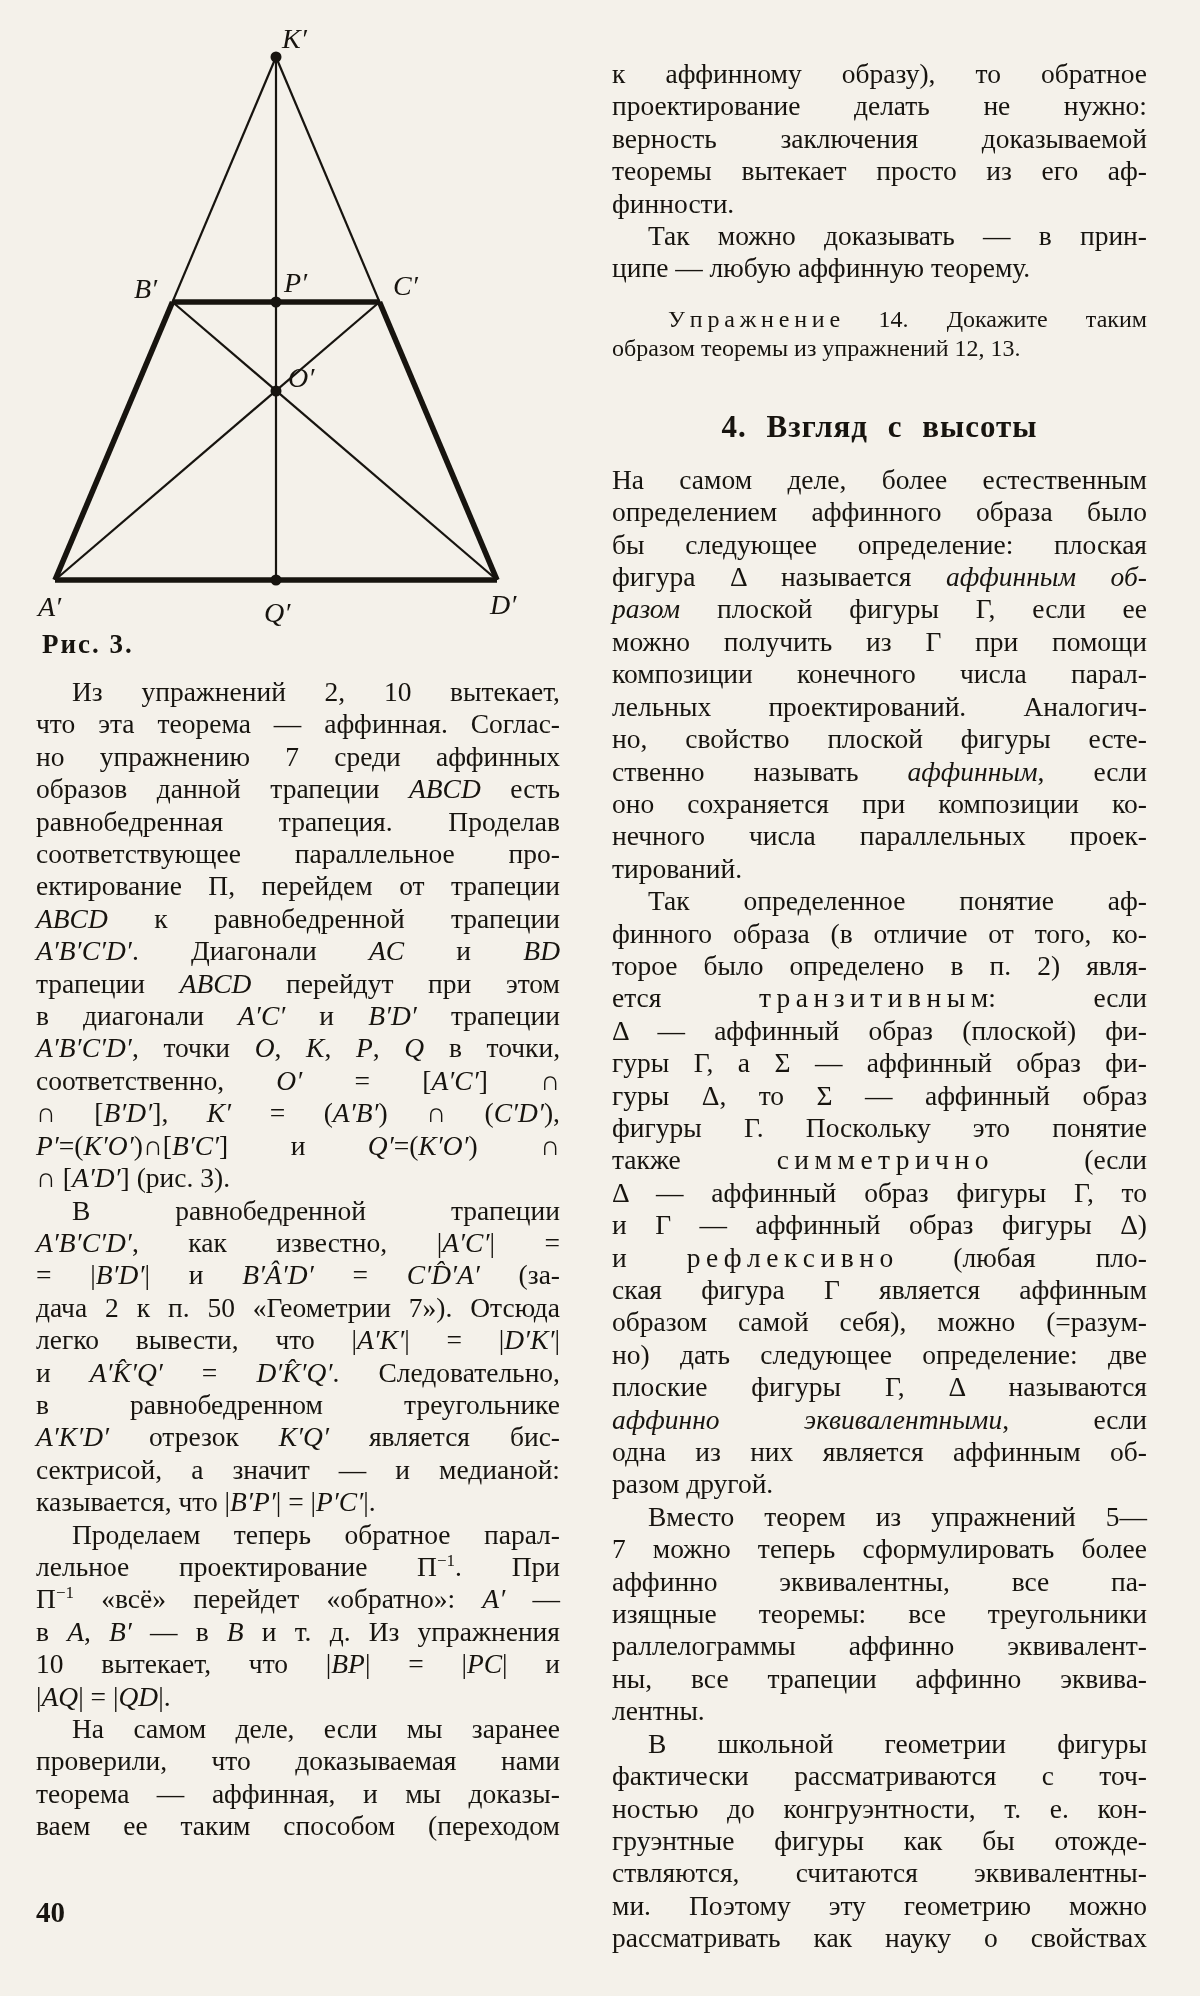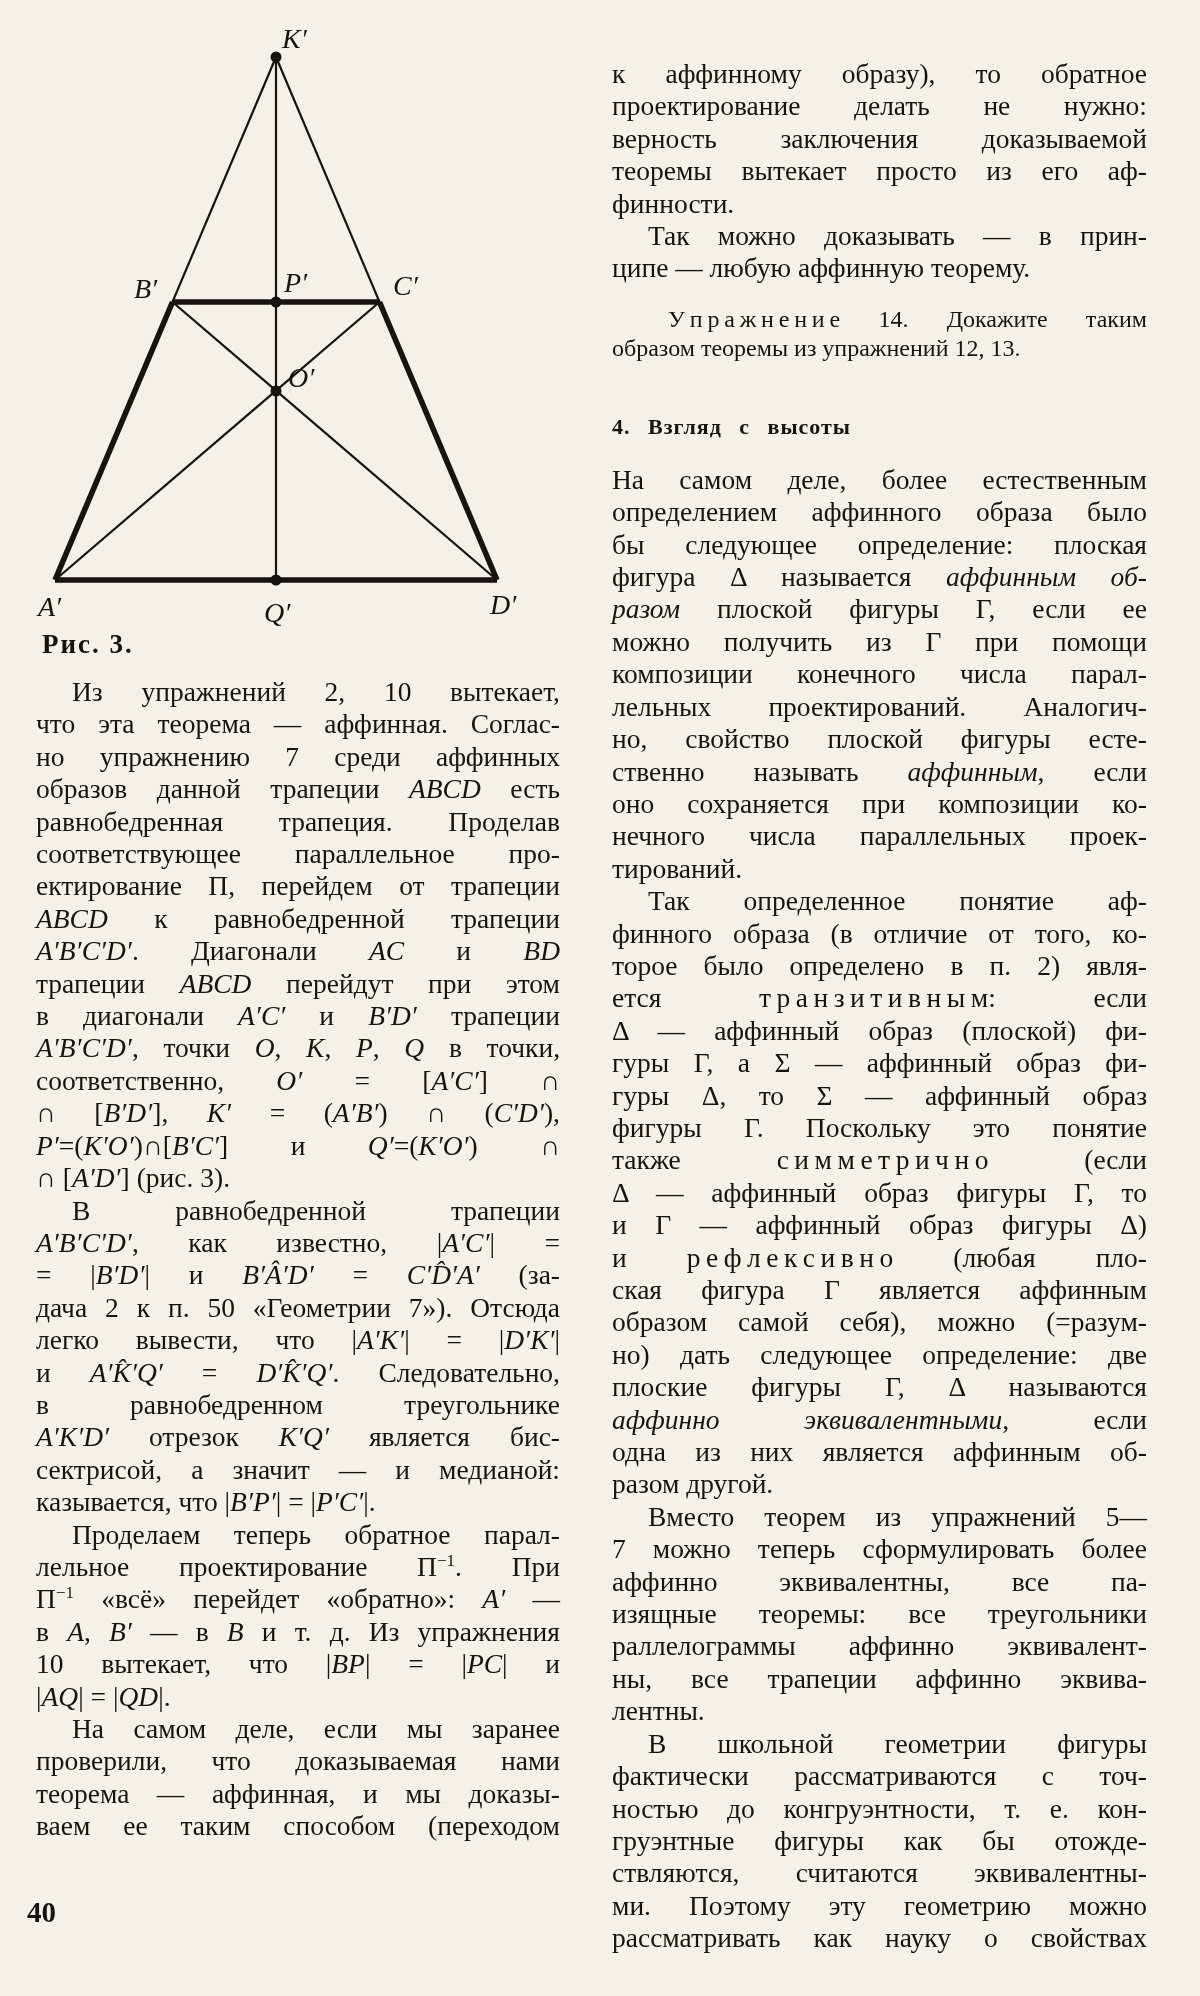--- a/index.html
+++ b/index.html
@@ -21,43 +21,44 @@
   .line.indent{text-indent:36px;}
   .line.end{text-align-last:left;}
   .line sup{font-size:0.62em;line-height:0;}
   .line i{font-style:italic;}
 
   .exercise{margin-top:20px;}
   .exercise .line{font-size:24px;line-height:29.5px;}
   .exercise .line.indent{text-indent:56px;}
 
   #section-heading{
-    font-size:22px;font-weight:bold;line-height:34px;
+    font-size:31px;font-weight:bold;line-height:34px;
     word-spacing:11px;letter-spacing:1px;
     margin:46px 0 20px 0;
+    text-align:center;
   }
 
   #figure-wrap{position:relative;}
   #figure-svg{display:block;}
   #figure-svg line{stroke:#17140f;}
   #figure-svg .thin{stroke-width:2.2;}
   #figure-svg .thick{stroke-width:5.6;}
   #figure-svg circle{fill:#17140f;}
   #figure-svg text{
     font-family:"Liberation Serif","DejaVu Serif",serif;
     font-style:italic;font-size:28px;fill:#17140f;
   }
   #figure-caption{
     font-weight:bold;font-size:27px;line-height:32px;
     margin-top:-6px;padding-left:6px;letter-spacing:2px;
   }
   #left-text{margin-top:16px;}
 
   #page-number{
-    position:absolute;left:27px;top:1896px;
+    position:absolute;left:36px;top:1896px;
     font-weight:bold;font-size:29px;
   }
 </style>
 </head>
 <body>
 
 <div id="left-col" class="col">
 
   <div id="figure-wrap">
     <svg id="figure-svg" width="524" height="622" viewBox="0 0 524 622">

